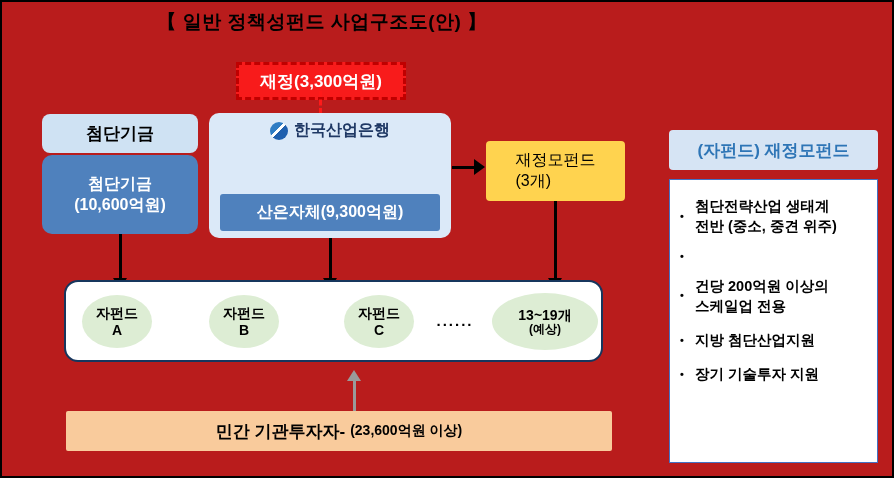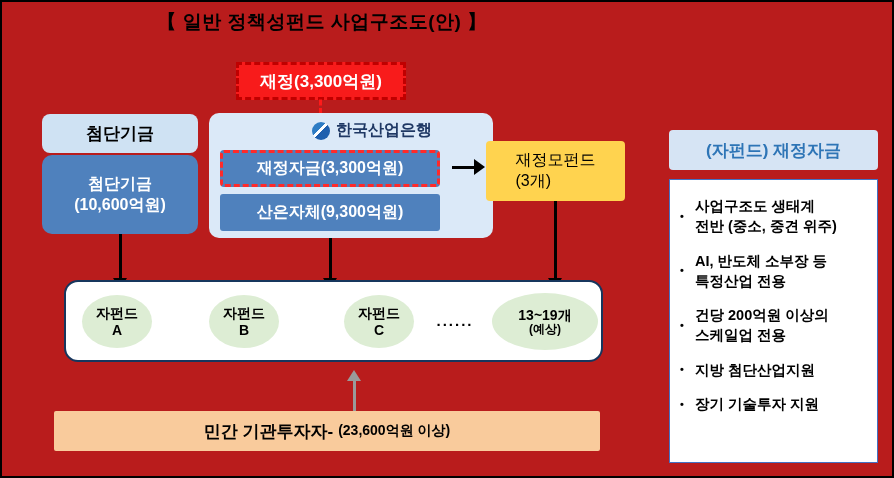--- a/index.html
+++ b/index.html
@@ -6,21 +6,21 @@
   .canvas{position:relative;width:894px;height:478px;background:#b91c1c;border:2px solid #000;box-sizing:border-box;overflow:hidden;}
 
   .title{position:absolute;top:7px;left:0;width:640px;text-align:center;font-size:19px;font-weight:bold;color:#000;letter-spacing:.5px;}
 
   .budget-box{position:absolute;left:234px;top:60px;width:170px;height:38px;background:#f81b1b;border:3px dashed #c00000;box-sizing:border-box;display:flex;align-items:center;justify-content:center;color:#fff;font-weight:bold;font-size:17px;}
   .budget-connector{position:absolute;left:317px;top:89px;height:23px;width:0;border-left:3px dashed #ff1a1a;}
 
   .hf-label{position:absolute;left:40px;top:112px;width:156px;height:39px;background:#cfe2f3;border-radius:8px;display:flex;align-items:center;justify-content:center;font-weight:bold;font-size:17px;color:#000;}
   .hf-box{position:absolute;left:40px;top:153px;width:156px;height:79px;background:#4f81bd;border-radius:10px;color:#fff;font-weight:bold;font-size:16px;display:flex;align-items:center;justify-content:center;text-align:center;white-space:pre-line;line-height:1.3;}
 
-  .kdb{position:absolute;left:207px;top:111px;width:242px;height:125px;background:#dbe9f8;border-radius:10px;padding-left:42px;}
+  .kdb{position:absolute;left:207px;top:111px;width:242px;height:125px;background:#dbe9f8;border-radius:10px;}
   .kdb-header{display:flex;align-items:center;justify-content:center;gap:6px;height:35px;font-weight:bold;font-size:16px;color:#1f3864;}
   .kdb-logo{width:18px;height:18px;border-radius:50%;background:linear-gradient(135deg,#2e7cc4 40%,#ffffff 40% 52%,#1e5fae 52%);flex:none;}
   .kdb-fiscal{position:absolute;left:11px;top:37px;width:220px;height:37px;background:#4f81bd;border:3px dashed #ff2a2a;border-radius:4px;color:#fff;font-weight:bold;font-size:16px;display:flex;align-items:center;justify-content:center;box-sizing:border-box;}
   .kdb-own{position:absolute;left:11px;top:81px;width:220px;height:37px;background:#4f81bd;border-radius:3px;color:#fff;font-weight:bold;font-size:16px;display:flex;align-items:center;justify-content:center;box-sizing:border-box;}
 
   .h-line{position:absolute;left:450px;top:164px;width:26px;height:3px;background:#000;}
   .h-head{position:absolute;left:472px;top:157px;width:0;height:0;border-left:11px solid #000;border-top:8px solid transparent;border-bottom:8px solid transparent;}
 
   .mother{position:absolute;left:484px;top:139px;width:139px;height:60px;background:#ffd34f;border-radius:4px;display:flex;align-items:center;justify-content:center;text-align:left;font-weight:normal;font-size:16px;color:#000;white-space:pre-line;line-height:1.3;}
 
@@ -32,21 +32,21 @@
   .e-a{left:16px;top:13px;width:70px;height:53px;}
   .e-b{left:143px;top:13px;width:70px;height:53px;}
   .e-c{left:278px;top:13px;width:70px;height:53px;}
   .e-n{left:426px;top:11px;width:106px;height:57px;}
   .e-n .small{font-size:12px;}
   .dots{position:absolute;left:356px;top:30px;width:66px;text-align:center;font-weight:bold;font-size:15px;letter-spacing:2px;color:#000;}
 
   .gray-line{position:absolute;left:351px;top:378px;width:3px;height:32px;background:#9a9a9a;}
   .gray-head{position:absolute;left:345px;top:368px;width:0;height:0;border-bottom:11px solid #9a9a9a;border-left:7px solid transparent;border-right:7px solid transparent;}
 
-  .investors{position:absolute;left:52px;top:409px;width:546px;height:40px;background:#f9cb9c;border-radius:2px;display:flex;align-items:center;justify-content:center;gap:5px;color:#000;}
+  .investors{position:absolute;left:64px;top:409px;width:546px;height:40px;background:#f9cb9c;border-radius:2px;display:flex;align-items:center;justify-content:center;gap:5px;color:#000;}
   .inv-bold{font-weight:800;font-size:17px;}
   .inv-text{font-weight:bold;font-size:16px;}
   .inv-note{font-weight:bold;font-size:14px;}
 
   .panel-header{position:absolute;left:667px;top:128px;width:209px;height:40px;background:#d6e4f4;border-radius:4px;display:flex;align-items:center;justify-content:center;color:#2e75b6;font-weight:bold;font-size:17px;}
   .panel-body{position:absolute;left:667px;top:177px;width:209px;height:284px;background:#fff;border:1.5px solid #4472c4;box-sizing:border-box;padding:16px 8px 8px 10px;display:flex;flex-direction:column;}
   .panel-item{display:flex;align-items:center;gap:7px;font-weight:bold;font-size:14.5px;line-height:1.4;color:#000;margin-bottom:14px;}
   .panel-item .txt{white-space:pre-line;}
   .bullet{flex:none;width:8px;font-size:11px;line-height:1;color:#000;}
 </style>
@@ -64,21 +64,20 @@
 
   <div class="hf-label">첨단기금</div>
   <div class="hf-box">첨단기금
 (10,600억원)</div>
 
   <div class="kdb">
     <div class="kdb-header">
       <span class="kdb-logo"></span>
       <span>한국산업은행</span>
     </div>
-    <div class="kdb-fiscal">재정자금(3,300억원)</div>
     <div class="kdb-own">산은자체(9,300억원)</div>
   </div>
 
   <div class="h-line"></div>
   <div class="h-head"></div>
 
   <div class="mother">재정모펀드
 (3개)</div>
 
   <div class="vline" style="left:117px;top:232px;height:46px;"></div>
@@ -103,31 +102,29 @@
   </div>
 
   <div class="gray-line"></div>
   <div class="gray-head"></div>
 
   <div class="investors">
     <span class="inv-bold">민간 기관투자자-</span>
     <span class="inv-note">(23,600억원 이상)</span>
   </div>
 
-  <div class="panel-header">(자펀드) 재정자금</div>
+  <div class="panel-header">(자펀드) 재정모펀드</div>
   <div class="panel-body">
     <div class="panel-item">
       <span class="bullet">•</span>
-      <span class="txt">사업구조도 생태계
+      <span class="txt">첨단전략산업 생태계
 전반 (중소, 중견 위주)</span>
     </div>
     <div class="panel-item">
       <span class="bullet">•</span>
-      <span class="txt">AI, 반도체 소부장 등
-특정산업 전용</span>
     </div>
     <div class="panel-item">
       <span class="bullet">•</span>
       <span class="txt">건당 200억원 이상의
 스케일업 전용</span>
     </div>
     <div class="panel-item">
       <span class="bullet">•</span>
       <span class="txt">지방 첨단산업지원</span>
     </div>

